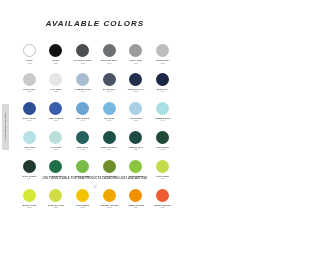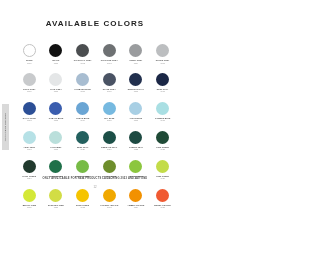--- a/index.html
+++ b/index.html
@@ -6,20 +6,21 @@
   html, body {
     width:190px; height:270px;
     background:#ffffff;
     font-family:"Liberation Sans", sans-serif;
     overflow:hidden;
   }
   .page {
     position:relative;
     width:190px; height:196px;
     background:#ffffff;
+    font-style:italic;
   }
 
   
   .side-tab {
     position:absolute;
     left:2px; top:104px;
     width:7px; height:46px;
     background:#d9d9d9;
     display:flex; align-items:center; justify-content:center;
   }

